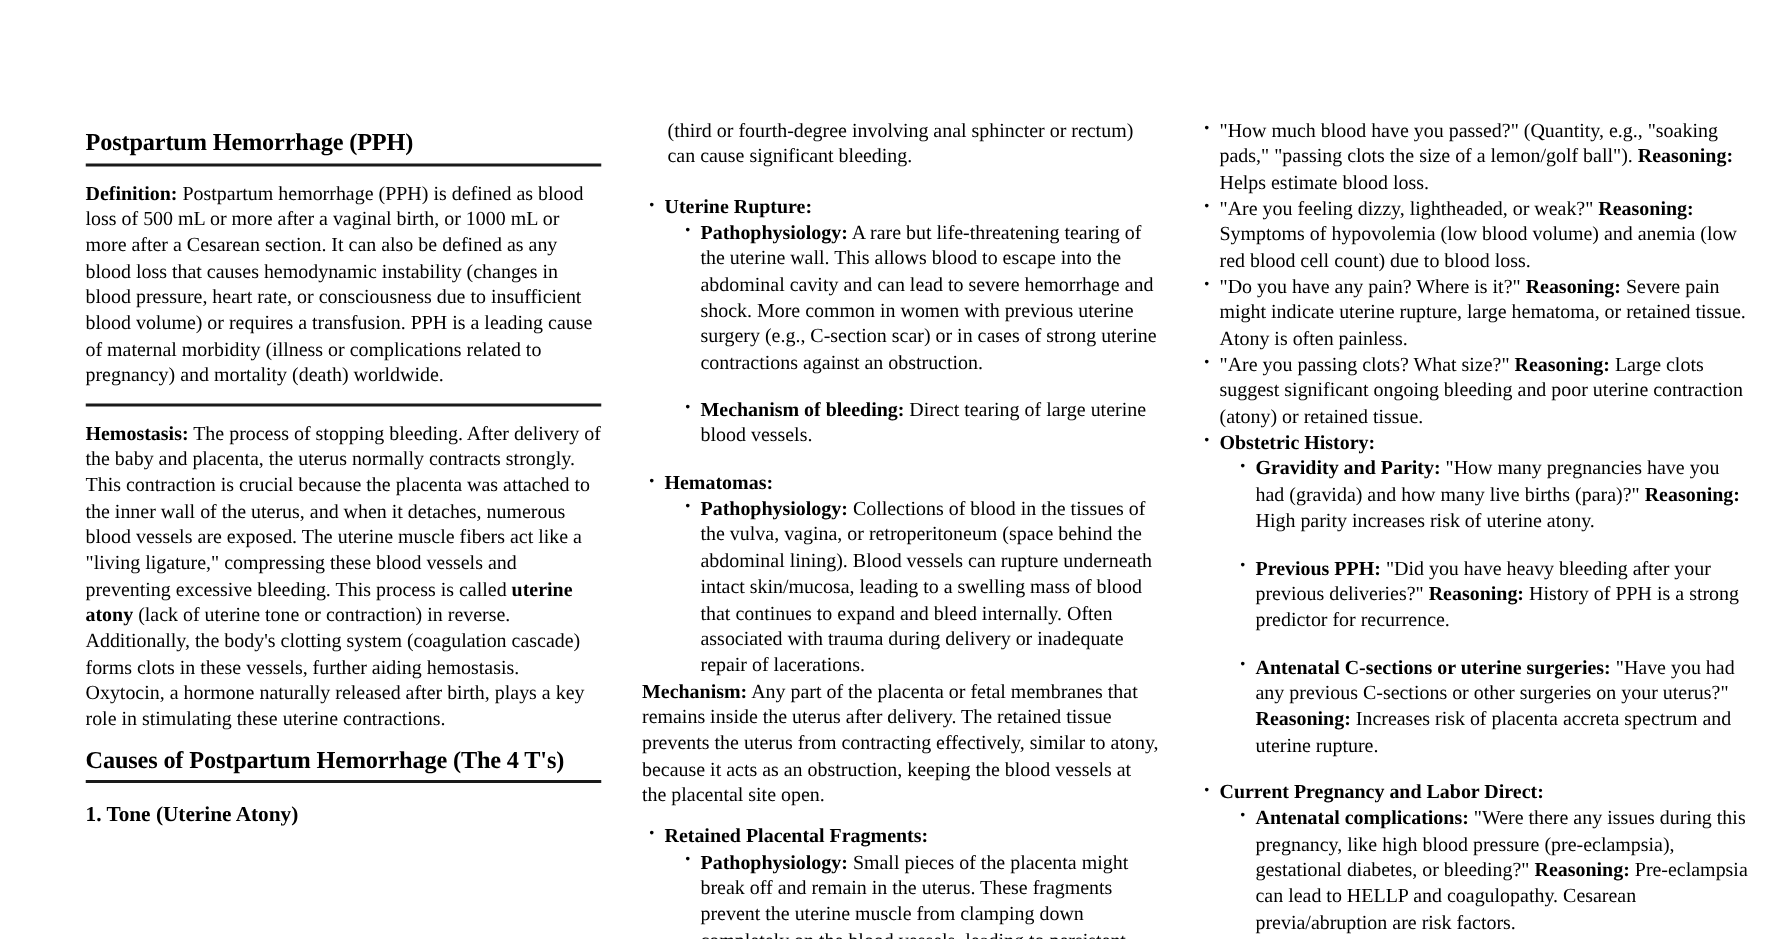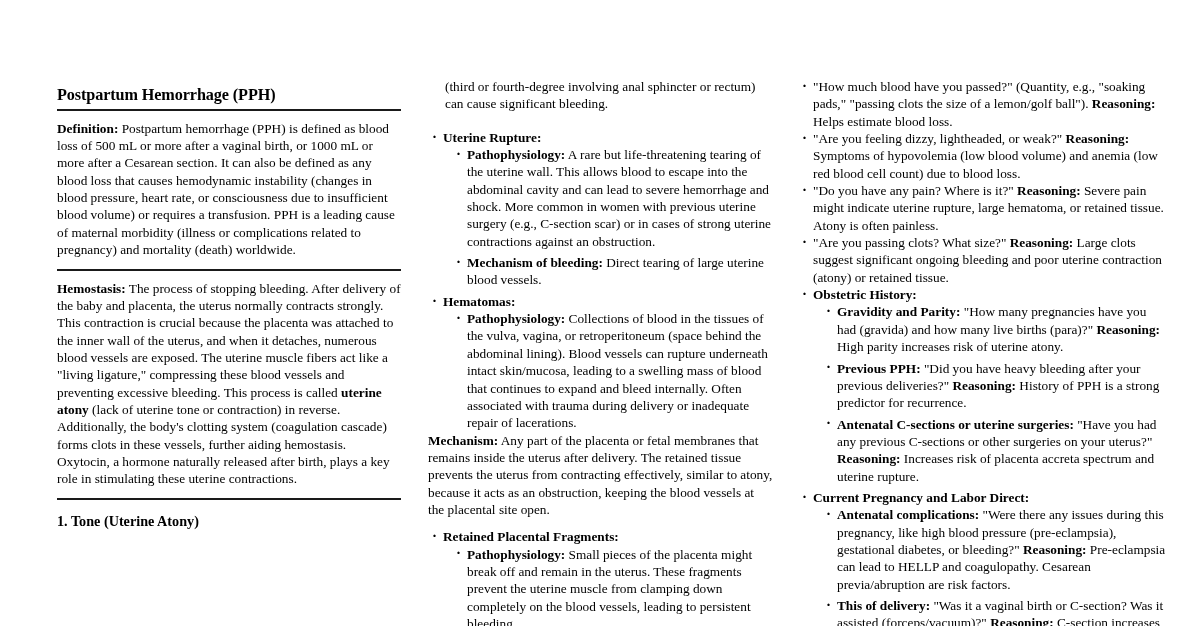--- a/index.html
+++ b/index.html
@@ -75,21 +75,21 @@
     padding: 0;
   }
   ul.lvl1 { margin: 0 0 0 4px; }
   ul.lvl2 { margin: 0 0 0 13px; }
 
   ul.lvl > li {
     position: relative;
     padding-left: 11px;
     margin: 0 0 0 0;
   }
-  ul.lvl > li.sp { margin-top: 4px; }
+  ul.lvl > li.sp { margin-top: 14px; }
   ul.lvl > li::before {
     content: "\00B7";
     position: absolute;
     left: 0;
     top: -0.08em;
     font-size: 15px;
     line-height: inherit;
     font-weight: bold;
   }
 </style>
@@ -103,20 +103,21 @@
 
       <h1 class="sec">Postpartum Hemorrhage (PPH)</h1>
       <hr class="rule">
 
       <p class="para"><b>Definition:</b><span> Postpartum hemorrhage (PPH) is defined as blood loss of 500 mL or more after a vaginal birth, or 1000 mL or more after a Cesarean section. It can also be defined as any blood loss that causes hemodynamic instability (changes in blood pressure, heart rate, or consciousness due to insufficient blood volume) or requires a transfusion. PPH is a leading cause of maternal morbidity (illness or complications related to pregnancy) and mortality (death) worldwide.</span></p>
 
       <hr class="rule">
 
       <p class="para"><b>Hemostasis:</b><span> The process of stopping bleeding. After delivery of the baby and placenta, the uterus normally contracts strongly. This contraction is crucial because the placenta was attached to the inner wall of the uterus, and when it detaches, numerous blood vessels are exposed. The uterine muscle fibers act like a "living ligature," compressing these blood vessels and preventing excessive bleeding. This process is called </span><b>uterine atony</b><span> (lack of uterine tone or contraction) in reverse. Additionally, the body's clotting system (coagulation cascade) forms clots in these vessels, further aiding hemostasis. Oxytocin, a hormone naturally released after birth, plays a key role in stimulating these uterine contractions.</span></p>
 
+      <h1 class="sec">Causes of Postpartum Hemorrhage (The 4 T's)</h1>
       <hr class="rule">
 
 
       <h2 class="subsec">1. Tone (Uterine Atony)</h2>
 
     </div>
   </div>
 
   <div class="col col-2">
     <div class="flow">

